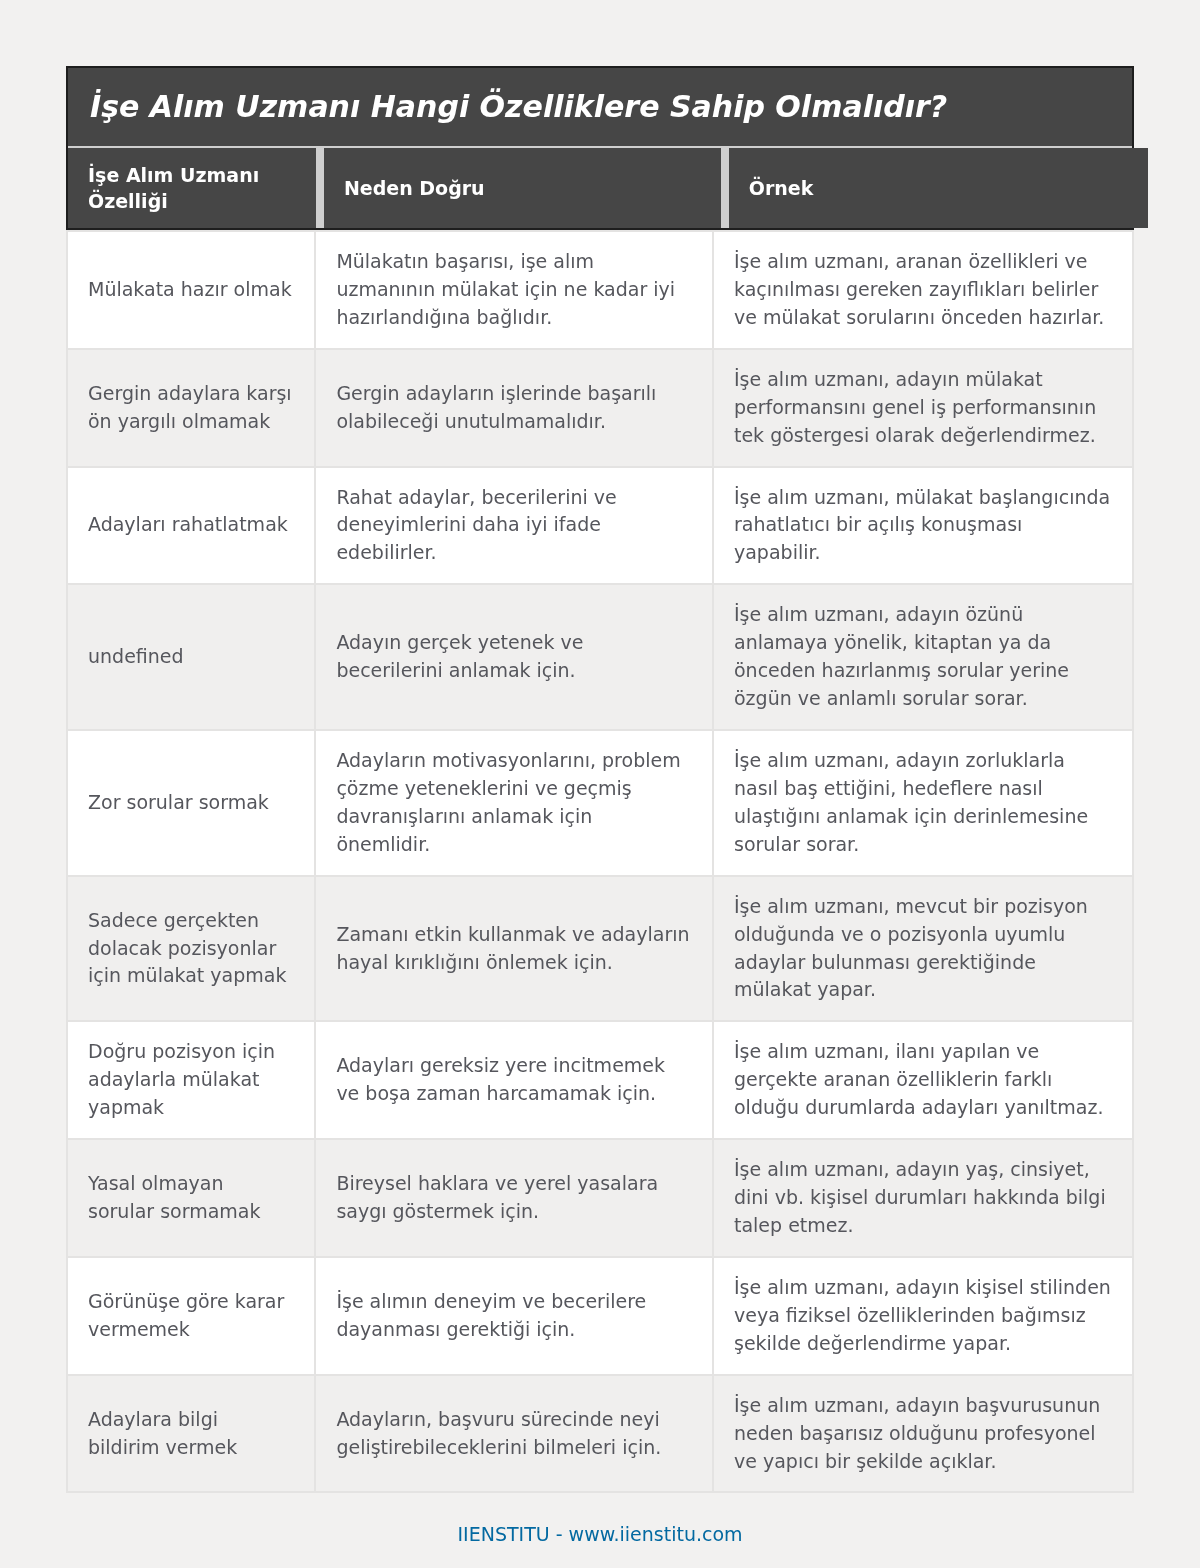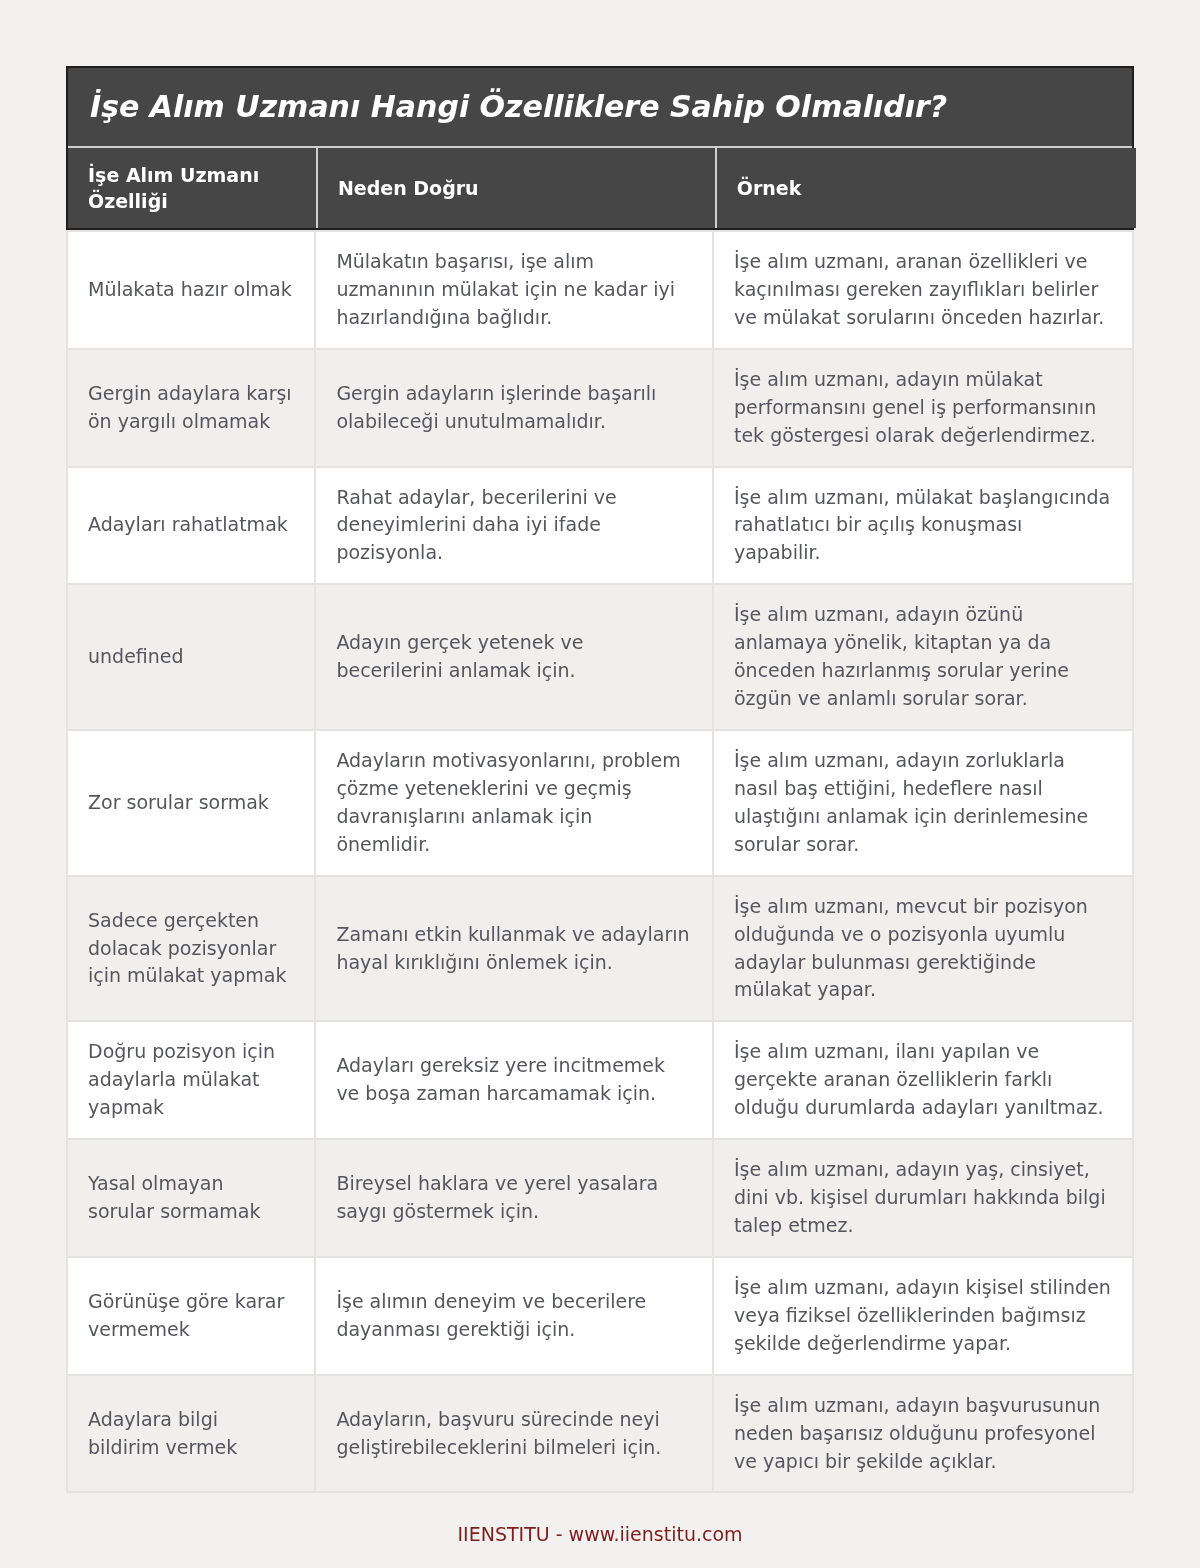--- a/index.html
+++ b/index.html
@@ -30,21 +30,21 @@
     font-size: 30px;
     font-weight: bold;
     line-height: 38px;
     padding: 20px 22px;
     margin-bottom: 2px; 
     font-style: italic;
   }
   .header-row {
     display: grid;
     grid-template-columns: 23.3% 37.3% 39.4%;
-    column-gap: 2px;
+    column-gap: 8px;
   }
   .header-cell {
     background: #464646;
     color: #ffffff;
     font-size: 19px;
     font-weight: bold;
     line-height: 26px;
     padding: 14px 20px;
     display: flex;
     align-items: center;
@@ -67,21 +67,21 @@
     word-wrap: break-word;
   }
   table.body-table tr:nth-child(odd) td { background: #ffffff; }
   table.body-table tr:nth-child(even) td { background: #f0efee; }
   .footer {
     margin-top: 30px;
     text-align: center;
   }
   .footer-text {
     font-size: 19px;
-    color: #7f1d1d;
+    color: #0369a1;
   }
 </style>
 </head>
 <body>
 
 <div class="sheet">
 
   <div class="dark-block">
     <div class="title-bar">İşe Alım Uzmanı Hangi Özelliklere Sahip Olmalıdır?</div>
     <div class="header-row">
@@ -103,21 +103,21 @@
         <td>Mülakatın başarısı, işe alım uzmanının mülakat için ne kadar iyi hazırlandığına bağlıdır.</td>
         <td>İşe alım uzmanı, aranan özellikleri ve kaçınılması gereken zayıflıkları belirler ve mülakat sorularını önceden hazırlar.</td>
       </tr>
       <tr>
         <td>Gergin adaylara karşı ön yargılı olmamak</td>
         <td>Gergin adayların işlerinde başarılı olabileceği unutulmamalıdır.</td>
         <td>İşe alım uzmanı, adayın mülakat performansını genel iş performansının tek göstergesi olarak değerlendirmez.</td>
       </tr>
       <tr>
         <td>Adayları rahatlatmak</td>
-        <td>Rahat adaylar, becerilerini ve deneyimlerini daha iyi ifade pozisyonla.</td>
+        <td>Rahat adaylar, becerilerini ve deneyimlerini daha iyi ifade edebilirler.</td>
         <td>İşe alım uzmanı, mülakat başlangıcında rahatlatıcı bir açılış konuşması yapabilir.</td>
       </tr>
       <tr>
         <td>undefined</td>
         <td>Adayın gerçek yetenek ve becerilerini anlamak için.</td>
         <td>İşe alım uzmanı, adayın özünü anlamaya yönelik, kitaptan ya da önceden hazırlanmış sorular yerine özgün ve anlamlı sorular sorar.</td>
       </tr>
       <tr>
         <td>Zor sorular sormak</td>
         <td>Adayların motivasyonlarını, problem çözme yeteneklerini ve geçmiş davranışlarını anlamak için önemlidir.</td>

